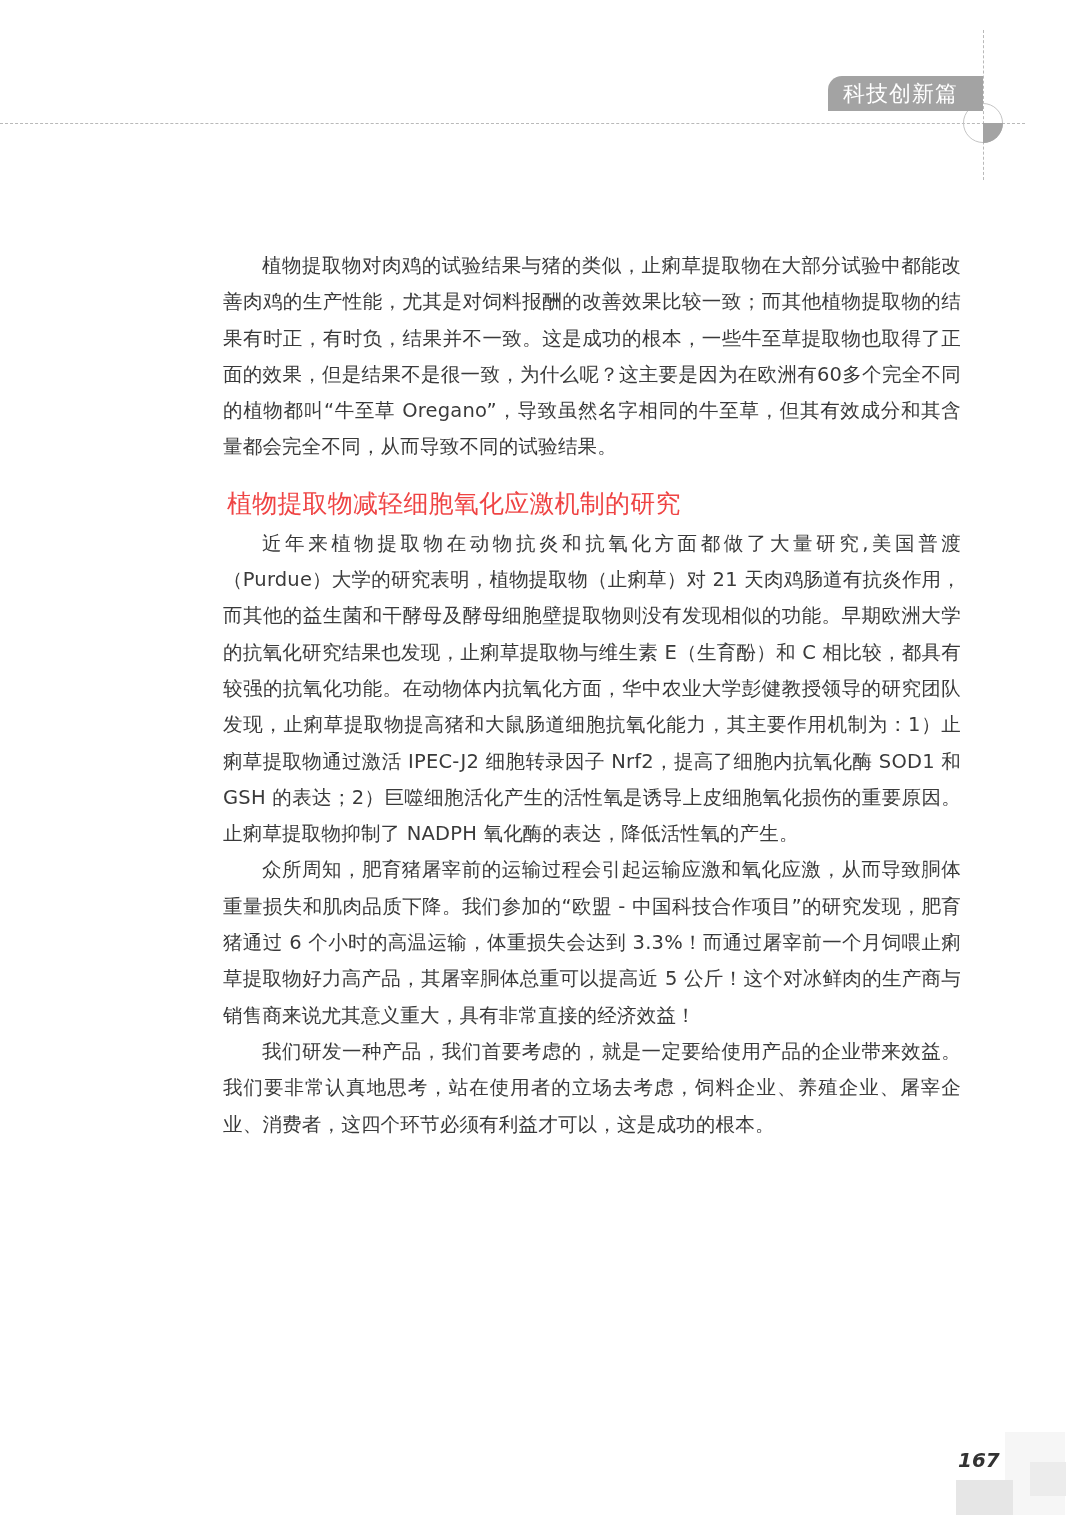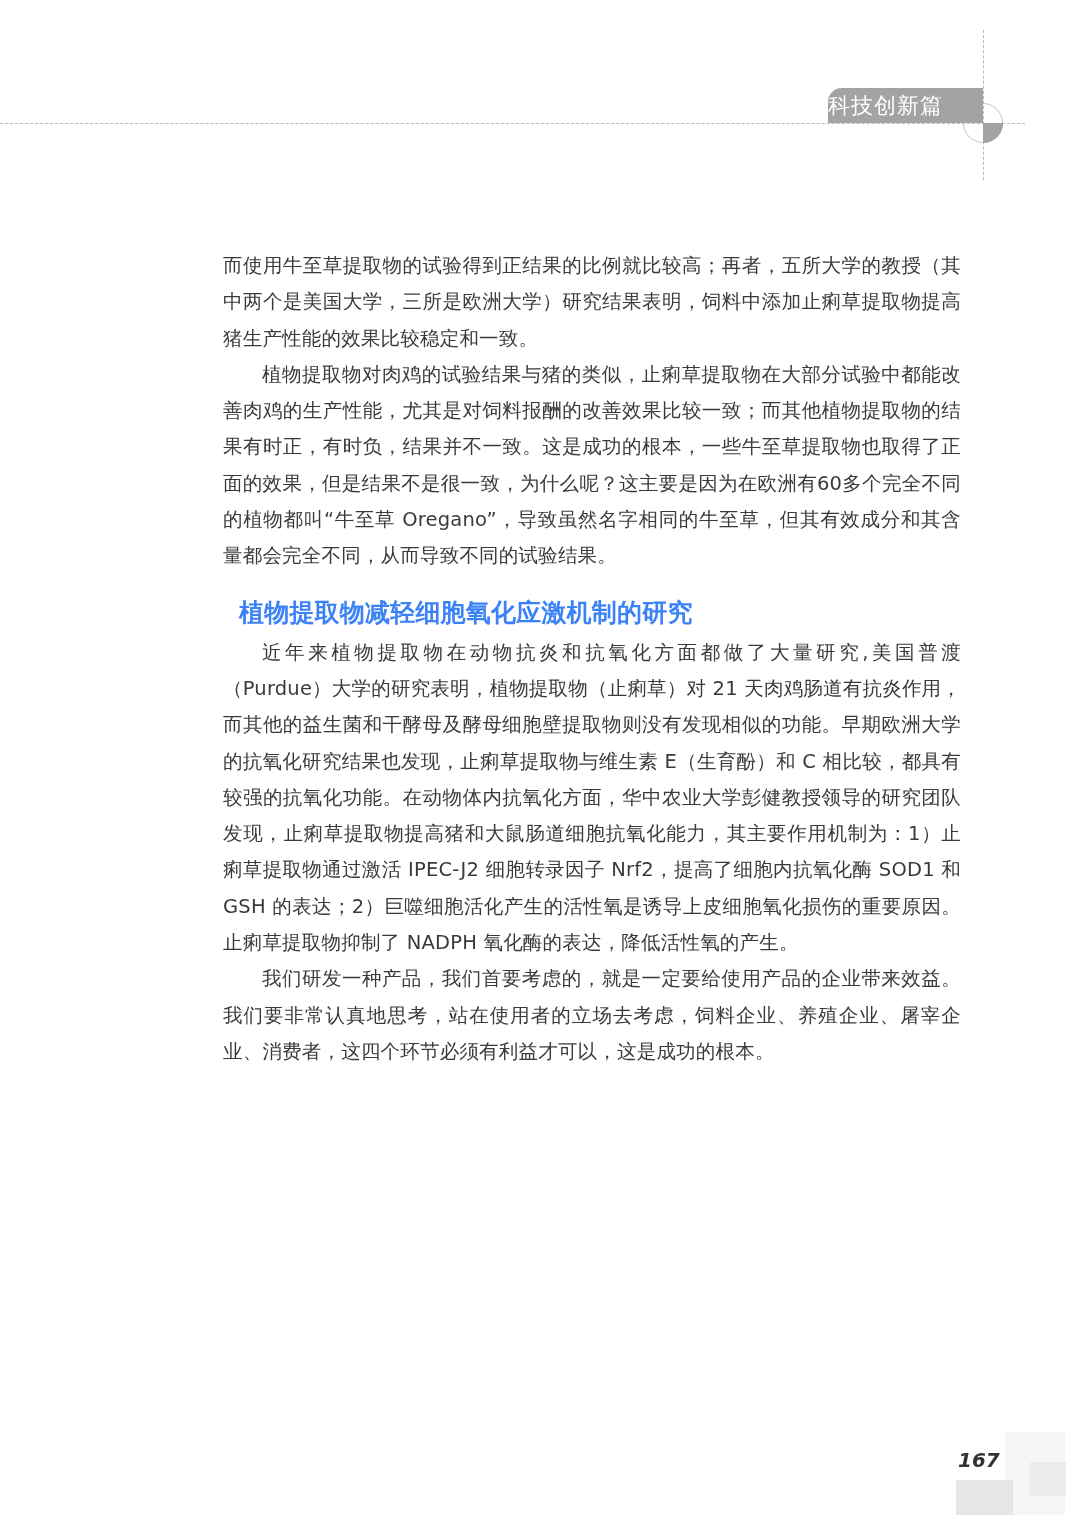--- a/index.html
+++ b/index.html
@@ -11,66 +11,66 @@
   }
   .hline {
     position:absolute; left:0; top:123px; width:1025px; height:0;
     border-top:1px dashed #b9b9b9;
   }
   .vline {
     position:absolute; left:983px; top:30px; width:0; height:150px;
     border-left:1px dashed #b9b9b9;
   }
   .tab {
-    position:absolute; left:828px; top:88px; width:155px; height:35px;
+    position:absolute; left:828px; top:76px; width:155px; height:35px;
     background:#a3a3a3; border-top-left-radius:14px;
     color:#ffffff; font-size:22px; line-height:35px;
-    text-align:left; padding-right:10px; box-sizing:border-box;
+    text-align:center; padding-right:10px; box-sizing:border-box;
     letter-spacing:1px;
   }
   .circle {
     position:absolute; left:963px; top:103px; width:40px; height:40px;
     border:1px solid #c4c4c4; border-radius:50%; box-sizing:border-box;
   }
   .quarter {
     position:absolute; left:983px; top:123px; width:20px; height:20px;
     background:#a3a3a3; border-bottom-right-radius:20px;
   }
   .content {
     position:absolute; left:223px; top:248px; width:738px;
     font-size:19.5px; line-height:36.3px; color:#3a3a3a;
     letter-spacing:0.2px;
   }
   .content p { margin:0; text-align:justify; }
   .content p.indent { text-indent:2em; }
   .content h2 {
-    margin:18px 0 2px 16px; font-weight:bold; font-size:25px;
-    line-height:40px; color:#3b82f6;
+    margin:18px 0 2px 4px; font-weight:normal; font-size:25px;
+    line-height:40px; color:#ef4444;
   }
   .pagenum {
     position:absolute; left:958px; top:1448px; font-size:20px;
     font-weight:bold; color:#333333;font-style:italic;
   }
   .shade1 { position:absolute; left:956px; top:1480px; width:57px; height:35px; background:#e6e6e6; }
   .shade2 { position:absolute; left:1030px; top:1462px; width:36px; height:34px; background:#ececec; }
   .shade3 { position:absolute; left:1005px; top:1432px; width:60px; height:83px; background:#f6f6f6; }
 </style>
 </head>
 <body>
 
 <div class="hline"></div>
 <div class="vline"></div>
 <div class="circle"></div>
 <div class="quarter"></div>
 <div class="tab">科技创新篇</div>
 
 <div class="content">
-  <p>而使用牛至草提取物的试验得到正结果的比例就比较高；再者，五所大学的教授（其中两个是美国大学，三所是欧洲大学）研究结果表明，饲料中添加止痢草提取物提高猪生产性能的效果比较稳定和一致。</p>
   <p class="indent">植物提取物对肉鸡的试验结果与猪的类似，止痢草提取物在大部分试验中都能改善肉鸡的生产性能，尤其是对饲料报酬的改善效果比较一致；而其他植物提取物的结果有时正，有时负，结果并不一致。这是成功的根本，一些牛至草提取物也取得了正面的效果，但是结果不是很一致，为什么呢？这主要是因为在欧洲有60多个完全不同的植物都叫“牛至草 Oregano”，导致虽然名字相同的牛至草，但其有效成分和其含量都会完全不同，从而导致不同的试验结果。</p>
   <h2>植物提取物减轻细胞氧化应激机制的研究</h2>
   <p class="indent">近年来植物提取物在动物抗炎和抗氧化方面都做了大量研究,美国普渡（Purdue）大学的研究表明，植物提取物（止痢草）对 21 天肉鸡肠道有抗炎作用，而其他的益生菌和干酵母及酵母细胞壁提取物则没有发现相似的功能。早期欧洲大学的抗氧化研究结果也发现，止痢草提取物与维生素 E（生育酚）和 C 相比较，都具有较强的抗氧化功能。在动物体内抗氧化方面，华中农业大学彭健教授领导的研究团队发现，止痢草提取物提高猪和大鼠肠道细胞抗氧化能力，其主要作用机制为：1）止痢草提取物通过激活 IPEC-J2 细胞转录因子 Nrf2，提高了细胞内抗氧化酶 SOD1 和 GSH 的表达；2）巨噬细胞活化产生的活性氧是诱导上皮细胞氧化损伤的重要原因。止痢草提取物抑制了 NADPH 氧化酶的表达，降低活性氧的产生。</p>
+  <p class="indent">众所周知，肥育猪屠宰前的运输过程会引起运输应激和氧化应激，从而导致胴体重量损失和肌肉品质下降。我们参加的“欧盟 - 中国科技合作项目”的研究发现，肥育猪通过 6 个小时的高温运输，体重损失会达到 3.3%！而通过屠宰前一个月饲喂止痢草提取物好力高产品，其屠宰胴体总重可以提高近 5 公斤！这个对冰鲜肉的生产商与销售商来说尤其意义重大，具有非常直接的经济效益！</p>
   <p class="indent">我们研发一种产品，我们首要考虑的，就是一定要给使用产品的企业带来效益。我们要非常认真地思考，站在使用者的立场去考虑，饲料企业、养殖企业、屠宰企业、消费者，这四个环节必须有利益才可以，这是成功的根本。</p>
 </div>
 
 <div class="shade3"></div>
 <div class="shade1"></div>
 <div class="shade2"></div>
 <div class="pagenum">167</div>
 
 </body></html>

